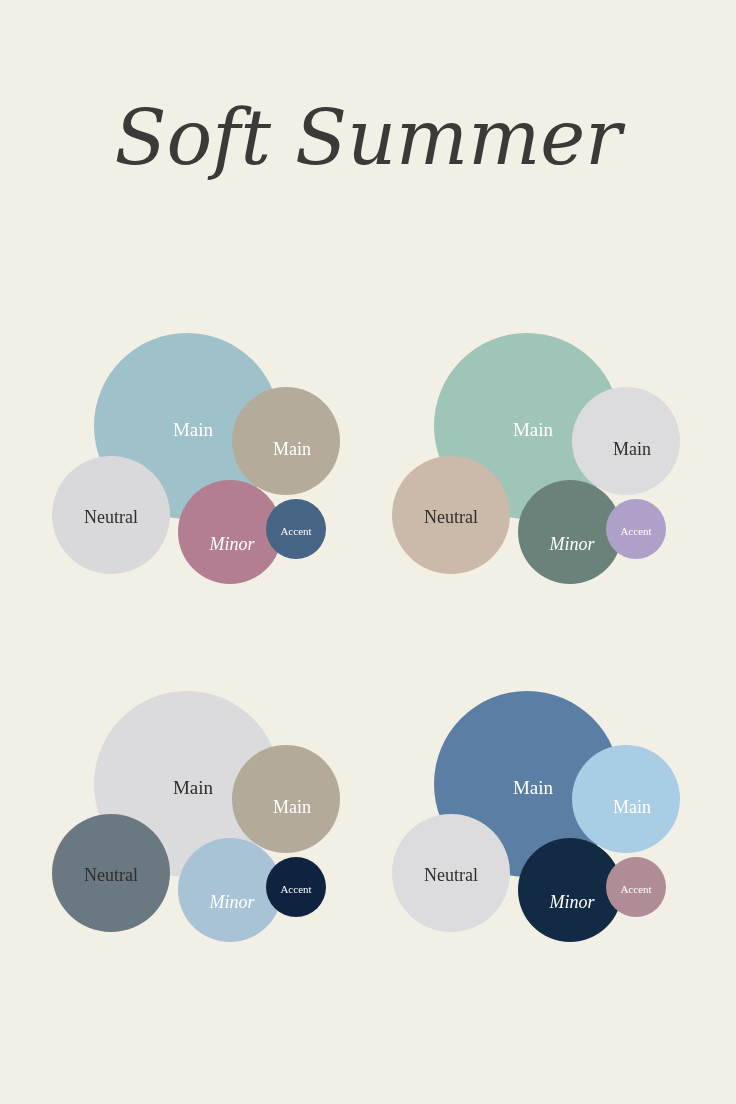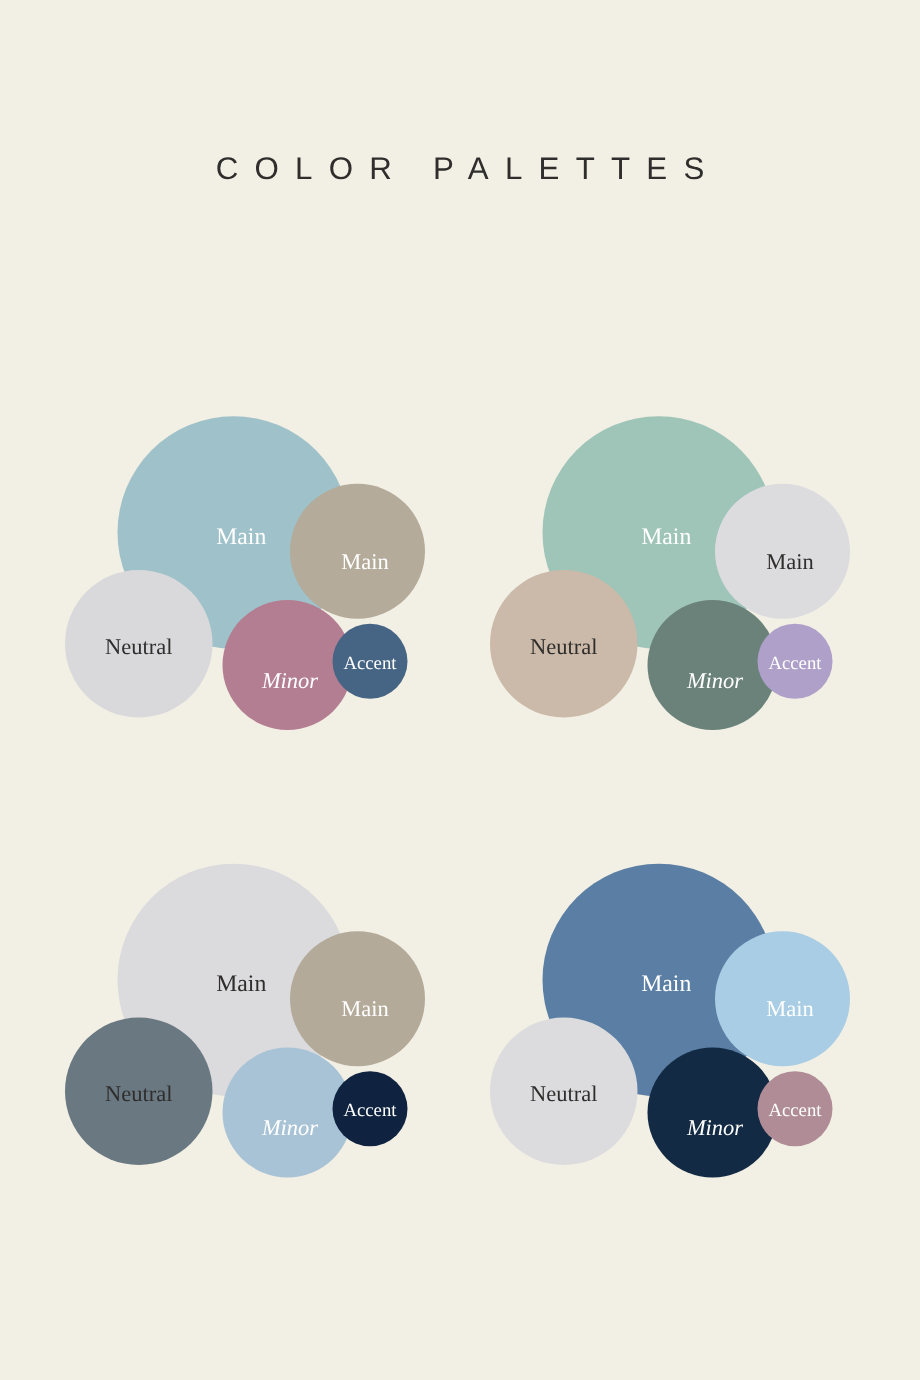--- a/index.html
+++ b/index.html
@@ -82,36 +82,36 @@
   .b-main-lg   { width: 186px; height: 186px; left: 56px;  top: 8px;   z-index: 2; }
   .b-main-md   { width: 108px; height: 108px; left: 194px; top: 62px;  z-index: 3; }
   .b-neutral   { width: 118px; height: 118px; left: 14px;  top: 131px; z-index: 4; }
   .b-minor     { width: 104px; height: 104px; left: 140px; top: 155px; z-index: 5; }
   .b-accent    { width: 60px;  height: 60px;  left: 228px; top: 174px; z-index: 6; }
 
   .b-main-lg .bubble-label  { font-size: 19px; }
   .b-main-md .bubble-label  { font-size: 18px; }
   .b-neutral .bubble-label  { font-size: 18px; }
   .b-minor .bubble-label    { font-size: 18px; font-style: italic; }
-  .b-accent .bubble-label   { font-size: 15px; }
+  .b-accent .bubble-label   { font-size: 11px; }
 
   
   .b-main-lg .bubble-label { transform: translate(6px, 4px); }
   .b-main-md .bubble-label { transform: translate(6px, 8px); }
   .b-neutral .bubble-label { transform: translate(0px, 2px); }
   .b-minor .bubble-label   { transform: translate(2px, 12px); }
   .b-accent .bubble-label  { transform: translate(0px, 2px); }
 </style>
 </head>
 <body style="background: rgb(242, 239, 228);">
 
 <div class="poster">
 
   <div class="header">
-    <div class="subtitle">COLOR PALETTES</div>
+    <h1 class="title" style="color: rgb(59, 58, 56);">Soft Summer</h1>
   </div>
 
   <div class="cluster cluster-1">
     <div class="bubble b-main-lg" style="background: rgb(159, 193, 201);">
       <span class="bubble-label" style="color: rgb(255, 255, 255);">Main</span>
     </div>
     <div class="bubble b-main-md" style="background: rgb(180, 171, 154);">
       <span class="bubble-label" style="color: rgb(255, 255, 255);">Main</span>
     </div>
     <div class="bubble b-neutral" style="background: rgb(217, 217, 220);">

